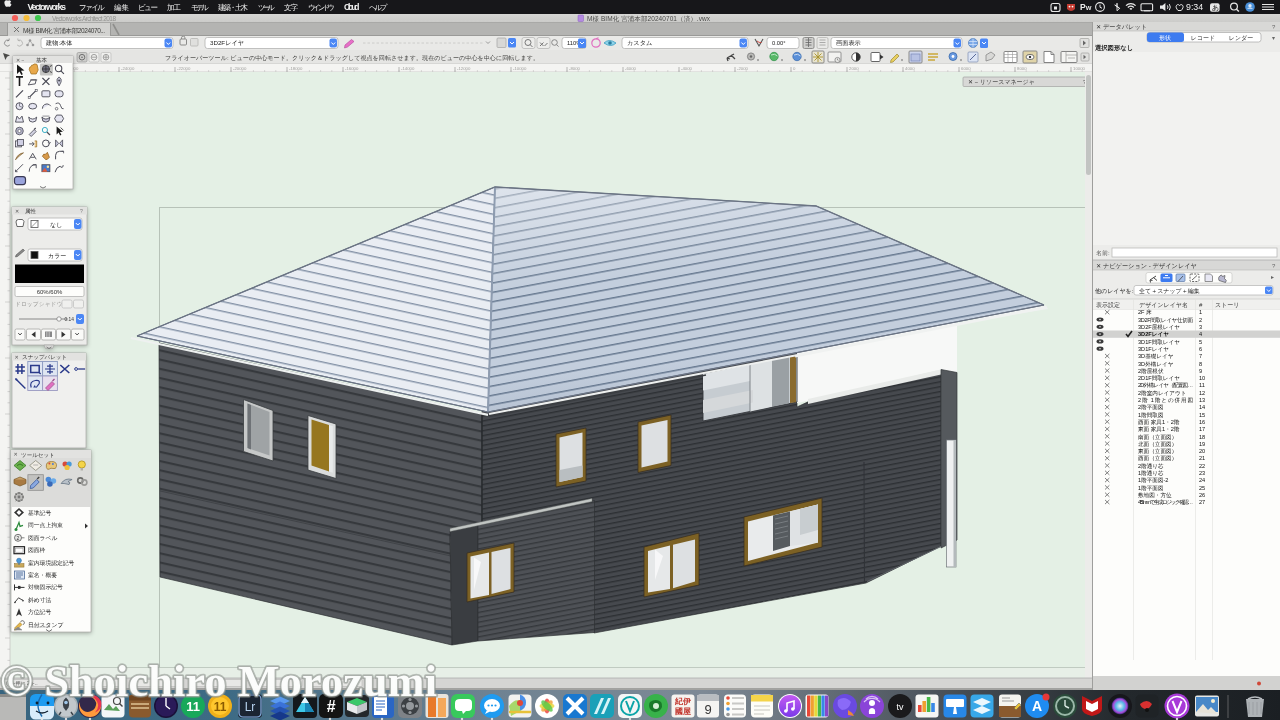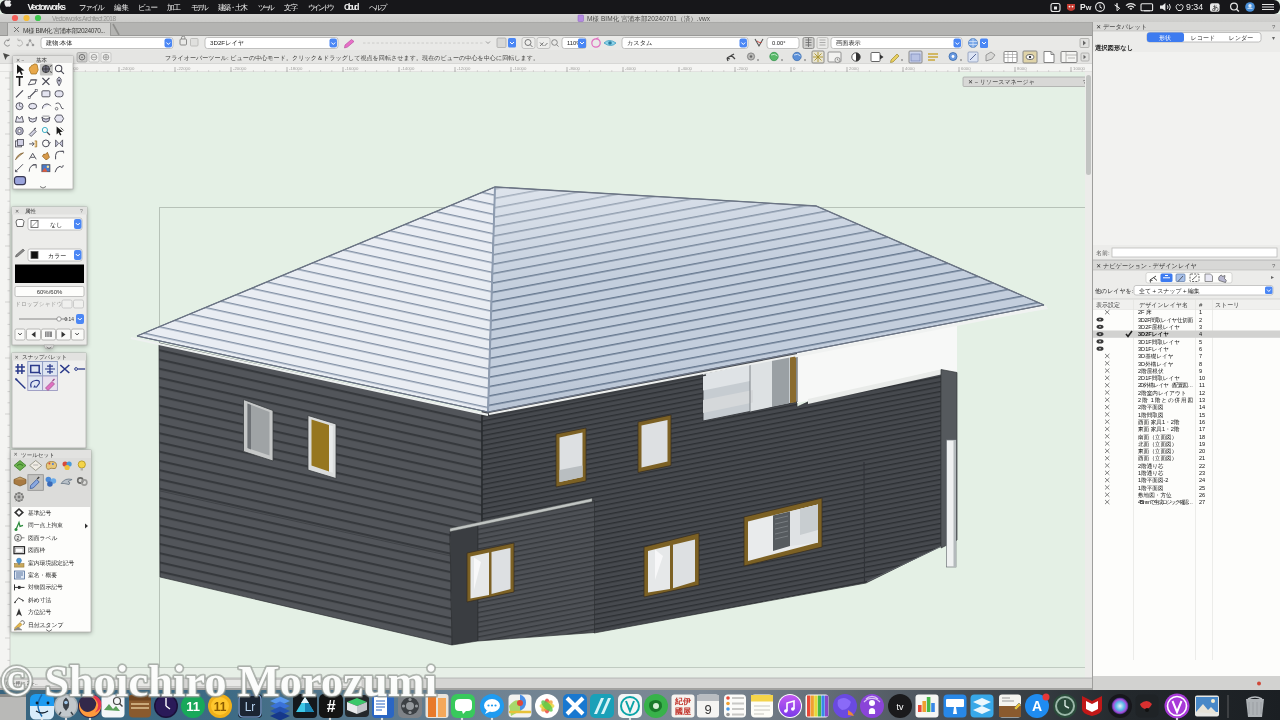--- a/index.html
+++ b/index.html
@@ -1,20 +1,20 @@
 <!DOCTYPE html>
 <html><head><meta charset="utf-8">
 <style>
 *{margin:0;padding:0;box-sizing:border-box}
 html,body{width:1280px;height:720px;overflow:hidden;background:#000;font-family:"Liberation Sans",sans-serif}
 #screen{position:relative;width:1280px;height:720px;background:#e3efe4}
 </style></head>
 <body>
 <div id="screen">
-<div style="position:absolute;left:0;top:0;width:1280px;height:14px;background:#17171a;border-radius:6px;">
+<div style="position:absolute;left:0;top:0;width:1280px;height:14px;background:#17171a;">
       <svg width="1280" height="14" style="position:absolute;left:0;top:0">
         <path d="M13.2 4.1c-.5.6-1.3 1-2 .9-.1-.8.3-1.6.7-2.1.5-.6 1.3-1 2-1 .1.8-.2 1.6-.7 2.2z M13.8 5.2c-1.1 0-2 .6-2.6.6-.6 0-1.4-.6-2.3-.6-1.2 0-2.3.7-2.9 1.8-1.2 2.1-.3 5.3.9 7 .6.9 1.3 1.8 2.2 1.8.9 0 1.2-.6 2.3-.6s1.4.6 2.3.6c1 0 1.6-.9 2.2-1.7.7-1 1-2 1-2.1-.6-.2-1.8-.9-1.8-2.4 0-1.3.8-2 1.3-2.4-.7-1.1-1.8-1.9-2.6-2z" transform="translate(1,-3) scale(0.62)" fill="#ececec"></path>
         <text x="27.5" y="9.8" font-family="Liberation Sans, sans-serif" font-size="9" font-weight="bold" fill="#f0f0f0" textLength="38.5">Vectorworks</text>
         <text x="79" y="9.8" font-family="Liberation Sans, sans-serif" font-size="7.5" font-weight="normal" fill="#f0f0f0" textLength="26">ファイル</text>
         <text x="114" y="9.8" font-family="Liberation Sans, sans-serif" font-size="7.5" font-weight="normal" fill="#f0f0f0" textLength="15">編集</text>
         <text x="138" y="9.8" font-family="Liberation Sans, sans-serif" font-size="7.5" font-weight="normal" fill="#f0f0f0" textLength="20">ビュー</text>
         <text x="167" y="9.8" font-family="Liberation Sans, sans-serif" font-size="7.5" font-weight="normal" fill="#f0f0f0" textLength="14">加工</text>
         <text x="191" y="9.8" font-family="Liberation Sans, sans-serif" font-size="7.5" font-weight="normal" fill="#f0f0f0" textLength="18">モデル</text>
         <text x="218" y="9.8" font-family="Liberation Sans, sans-serif" font-size="7.5" font-weight="normal" fill="#f0f0f0" textLength="30">建築・土木</text>
         <text x="258" y="9.8" font-family="Liberation Sans, sans-serif" font-size="7.5" font-weight="normal" fill="#f0f0f0" textLength="17">ツール</text>

